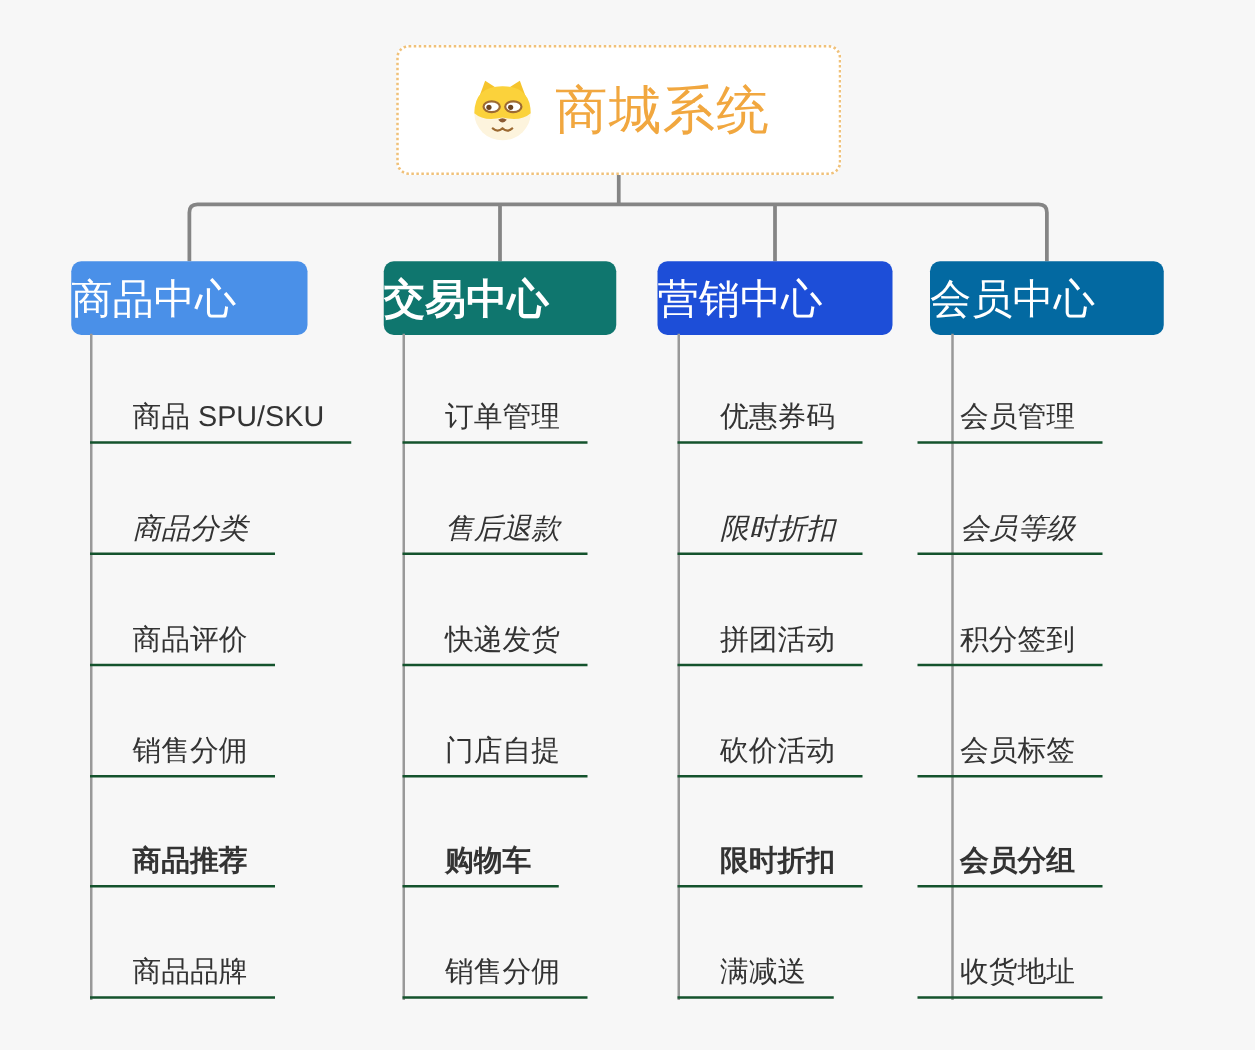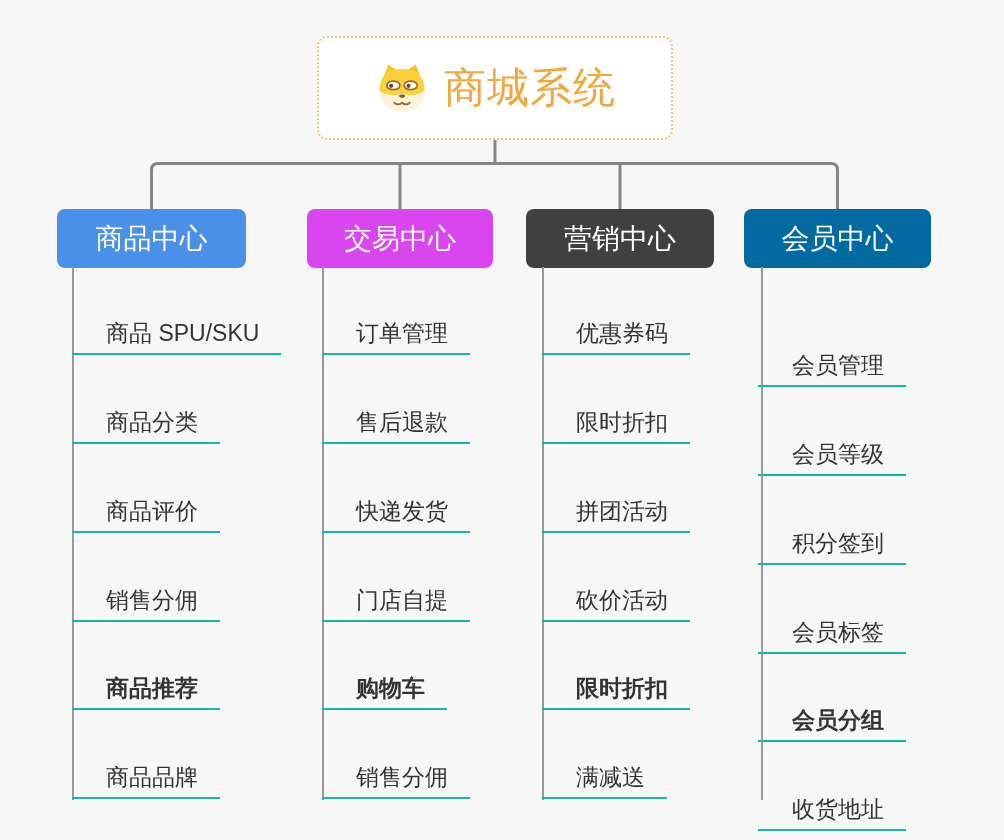--- a/index.html
+++ b/index.html
@@ -29,23 +29,23 @@
     font-size:42px;
     color:#f1a73f;
     letter-spacing:1px;
     white-space:nowrap;
   }
   .dog-icon{width:56px;height:52px;display:block;}
   .branch{
     position:absolute;top:209px;height:59px;
     border-radius:8px;
     color:#ffffff;
-    font-size:28px;
+    font-size:33px;
     line-height:59px;
-    text-align:center;
+    text-align:left;
     white-space:nowrap;
     cursor:pointer;
   }
   .branch.c0{left:57px;width:189px;}
   .branch.c1{left:307px;width:186px;}
   .branch.c2{left:526px;width:188px;}
   .branch.c3{left:744px;width:187px;}
   .vline{
     position:absolute;top:267px;height:533px;width:2px;
     background:#999999;
@@ -53,30 +53,30 @@
   .vline.c0{left:72px;}
   .vline.c1{left:322px;}
   .vline.c2{left:542px;}
   .vline.c3{left:761px;}
   .item{
     position:absolute;
     font-size:23px;
     line-height:30px;
     color:#333333;
     padding:0 22px 5px 34px;
-    border-bottom:2px solid #14b8a6;
+    border-bottom:2px solid #14532d;
     white-space:nowrap;
     cursor:pointer;
   }
   .item.c0{left:72px;}
   .item.c1{left:322px;}
   .item.c2{left:542px;}
-  .item.c3{left:758px;margin-top:32px;}
+  .item.c3{left:734px;}
   .item.r0{top:318px;}
-  .item.r1{top:407px;}
+  .item.r1{top:407px;font-style:italic;}
   .item.r2{top:496px;}
   .item.r3{top:585px;}
   .item.r4{top:673px;font-weight:bold;}
   .item.r5{top:762px;}
 </style>
 </head>
 <body>
 
 <div class="canvas">
 
@@ -99,22 +99,22 @@
       <ellipse cx="42" cy="27" rx="7.5" ry="5" fill="#ffffff" stroke="#9c6a32" stroke-width="2"></ellipse>
       <circle cx="19.5" cy="27.5" r="2.4" fill="#6d4520"></circle>
       <circle cx="39.5" cy="27.5" r="2.4" fill="#6d4520"></circle>
       <path d="M28 39 Q32 36 36 39 Q32 44 28 39 Z" fill="#8a5a33"></path>
       <path d="M23 47 Q27.5 51 32 47 Q36.5 51 41 47" fill="none" stroke="#9c6a32" stroke-width="2" stroke-linecap="round"></path>
     </svg>
     <span class="root-title">商城系统</span>
   </div>
 
   <div class="branch c0" style="background-color: rgb(74, 144, 232);">商品中心</div>
-  <div class="branch c1" style="background-color: #d946ef;">交易中心</div>
-  <div class="branch c2" style="background-color: #404040;">营销中心</div>
+  <div class="branch c1" style="background-color: #0f766e; font-weight: bold;">交易中心</div>
+  <div class="branch c2" style="background-color: #1d4ed8;">营销中心</div>
   <div class="branch c3" style="background-color: #0369a1;">会员中心</div>
 
   <div class="vline c0"></div>
   <div class="vline c1"></div>
   <div class="vline c2"></div>
   <div class="vline c3"></div>
 
   <div class="item c0 r0">商品 SPU/SKU</div>
   <div class="item c0 r1">商品分类</div>
   <div class="item c0 r2">商品评价</div>

